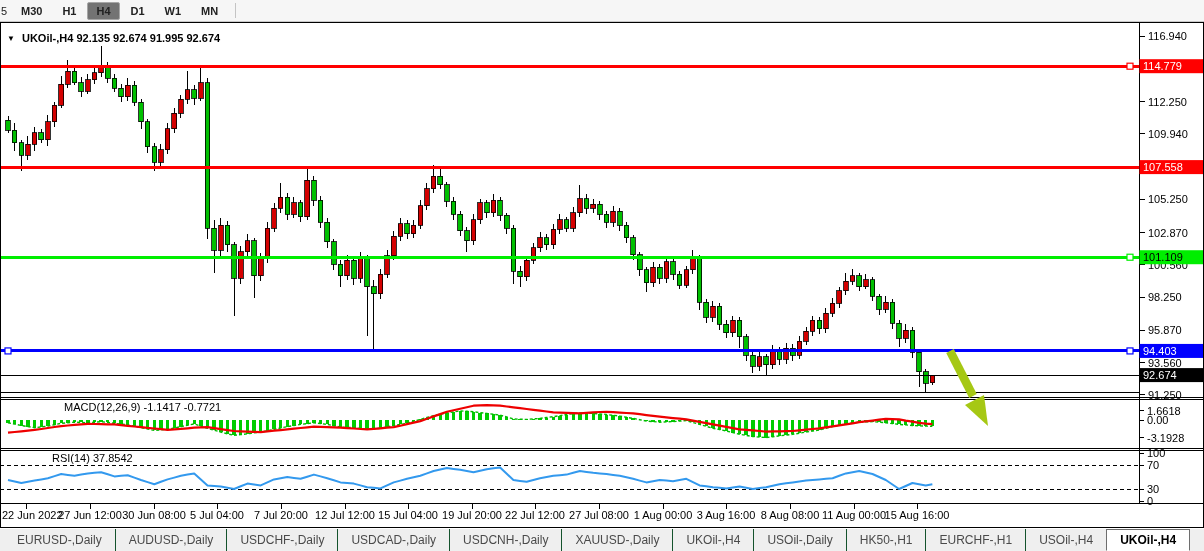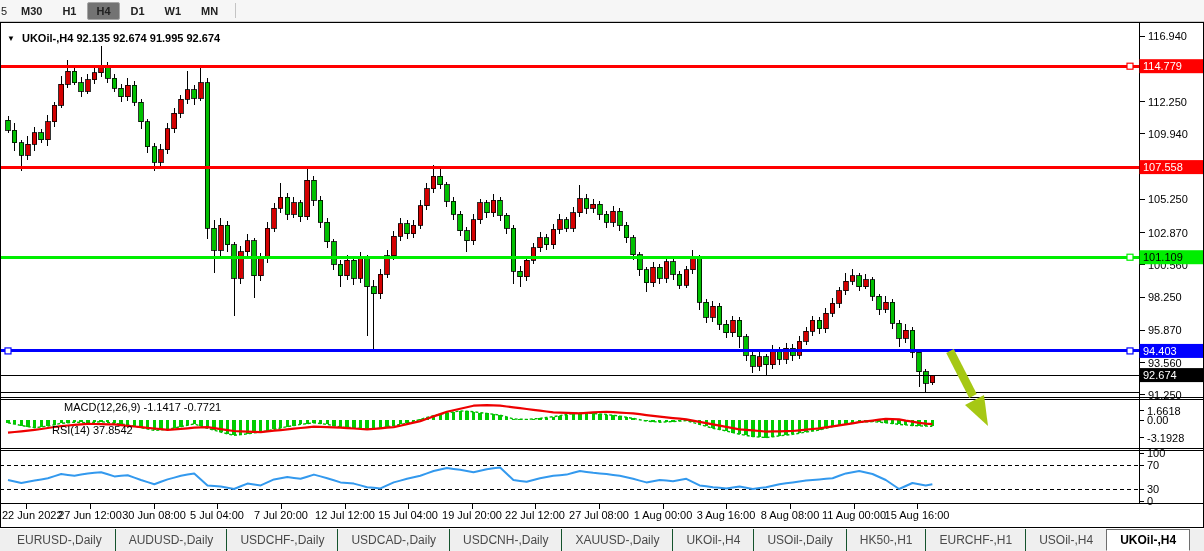--- a/index.html
+++ b/index.html
@@ -12,21 +12,21 @@
   .tf-btn{font-size:11px;color:#222;padding:1px 8px;margin:0 1px;border:1px solid transparent;
           border-radius:2px;cursor:default;line-height:14px;font-weight:bold;}
   .tf-btn.active{border:1px solid #a6a6a6;background:#737373;}
   .tf-partial{font-size:11px;color:#222;width:10px;overflow:hidden;margin-left:1px;}
   .tb-sep{height:15px;border-left:1px solid #c4c4c4;margin:0 7px;}
   
   .flabel{position:absolute;z-index:4;font-size:11px;color:#000;pointer-events:none;white-space:nowrap;}
   #chart-title{left:7px;top:32px;font-weight:bold;}
   #chart-title .marker{font-size:8px;vertical-align:1px;margin-right:4px;}
   #macd-label{left:16px;top:401px;margin-left:48px;}
-  #rsi-label{left:8px;top:424px;padding-left:44px;}
+  #rsi-label{left:8px;top:452px;padding-left:44px;}
   
   #tabbar{position:absolute;left:0;top:529px;width:1204px;height:22px;background:#efefef;
           display:flex;align-items:stretch;z-index:3;font-size:12px;color:#4a4a4a;}
   .tab{display:flex;align-items:center;padding:0 13px;border-left:1px solid #14532d;cursor:default;white-space:nowrap;}
   .tab:first-child{border-left:none;margin-left:4px;}
   .tab.active{background:#fff;border:1px solid #6e6e6e;border-bottom:1px solid #fff;
               color:#000;font-weight:bold;margin-top:0;}
 </style>
 </head>
 <body>

